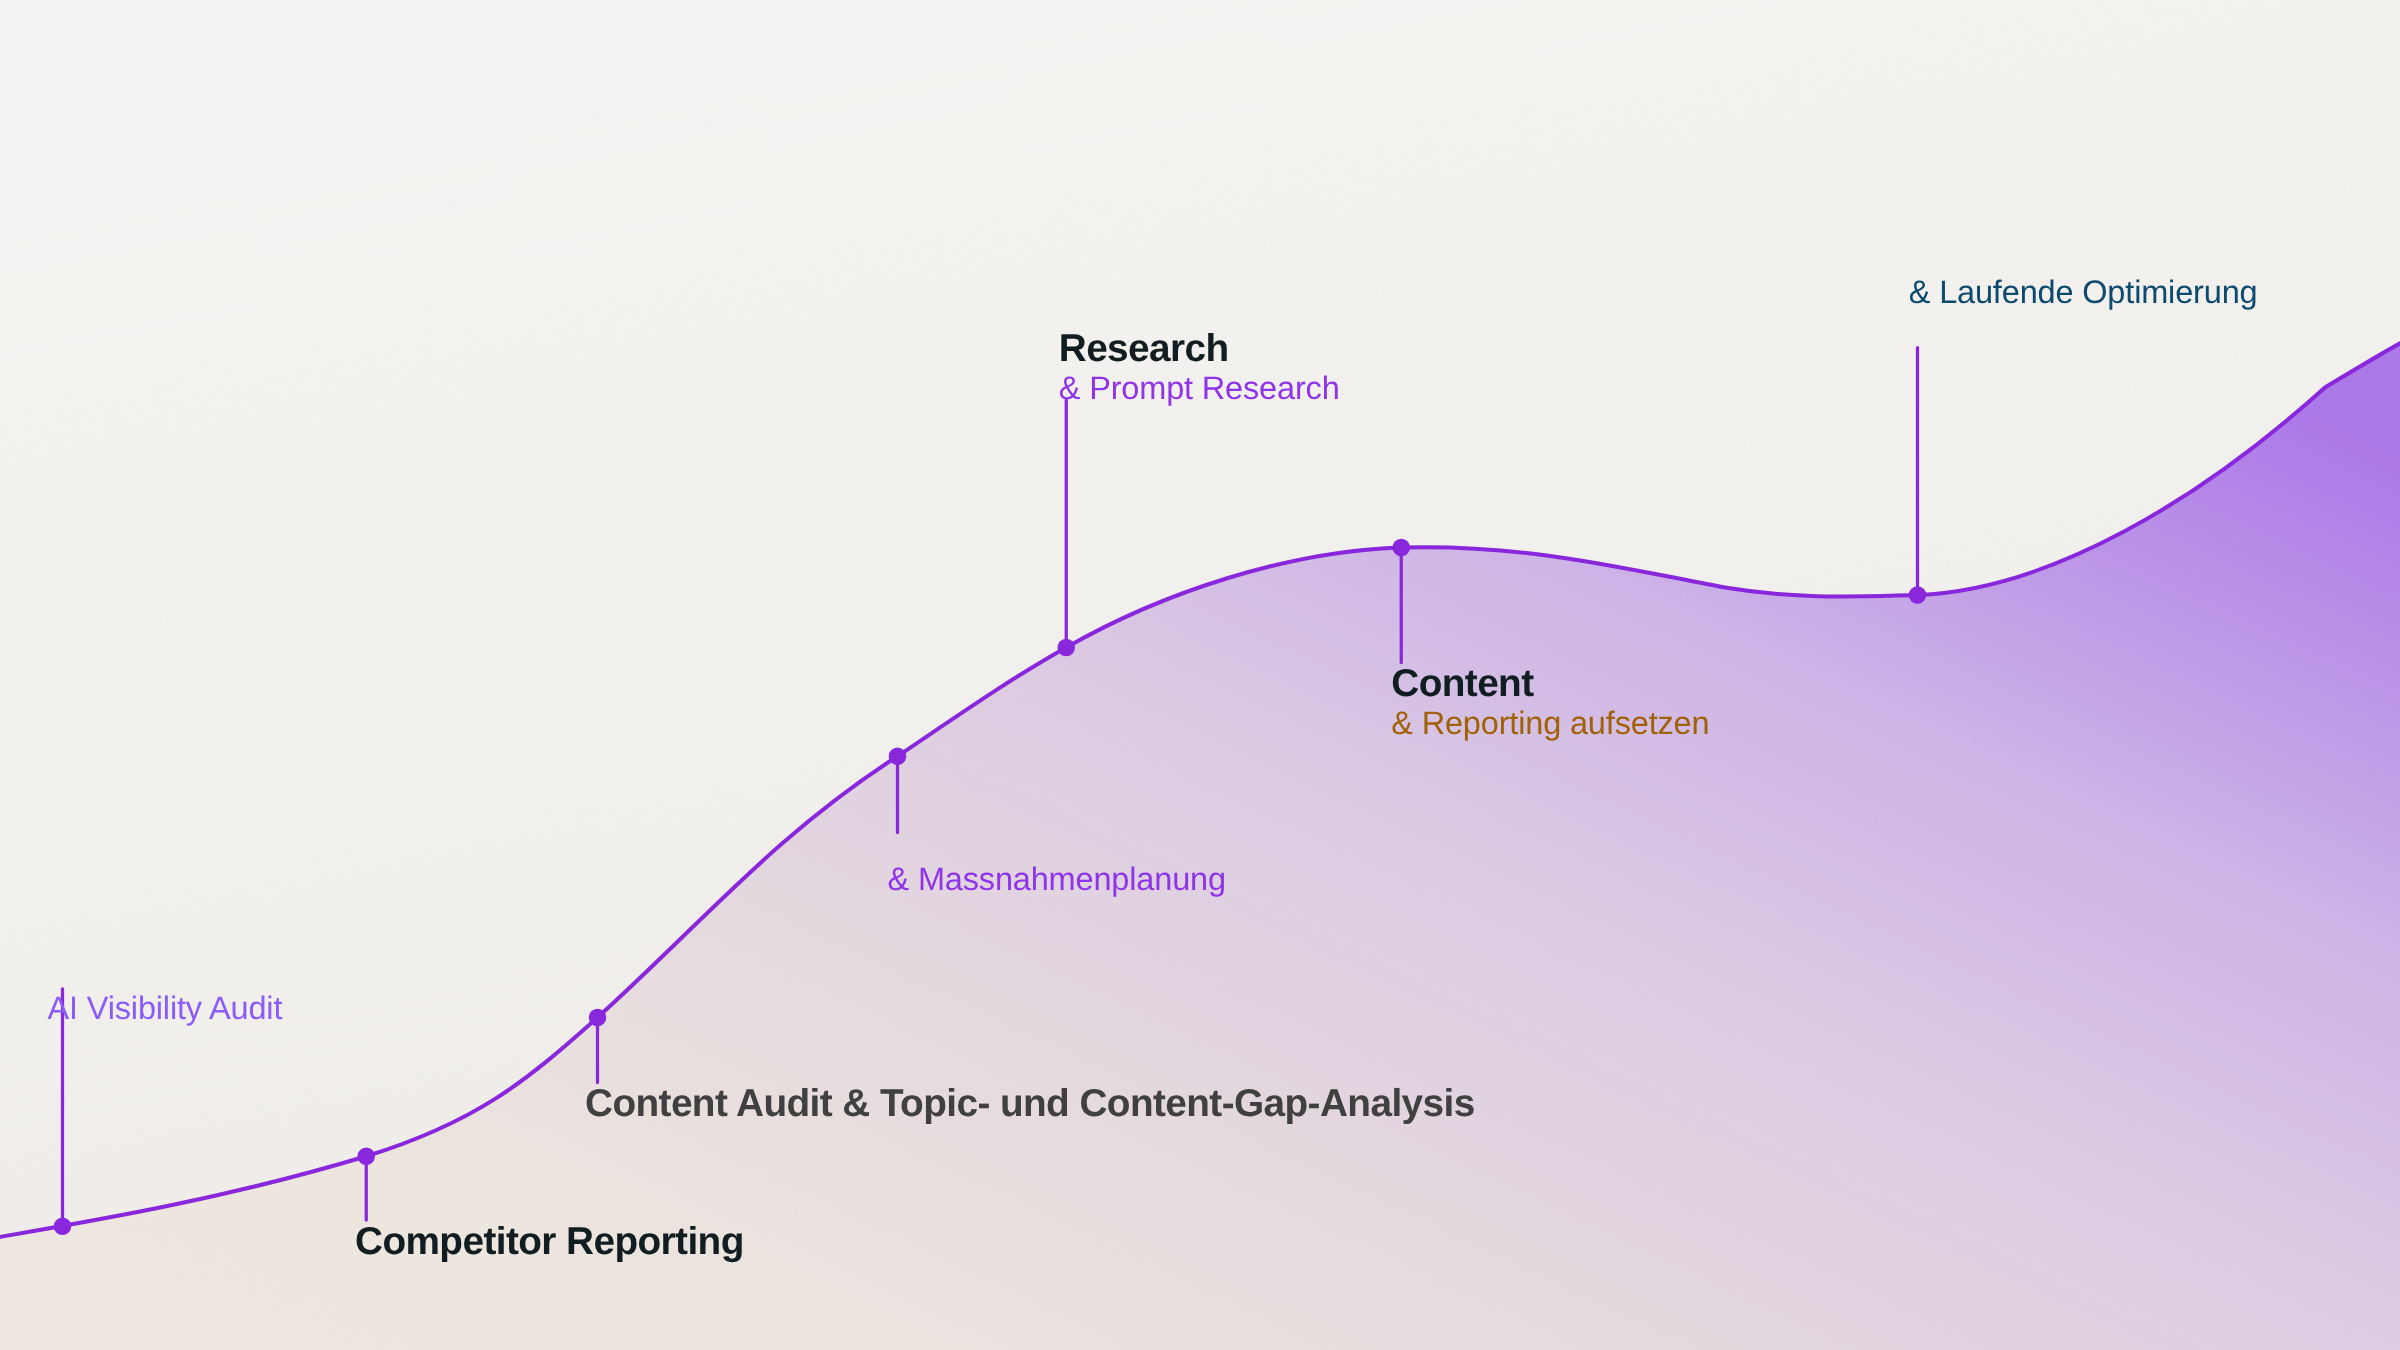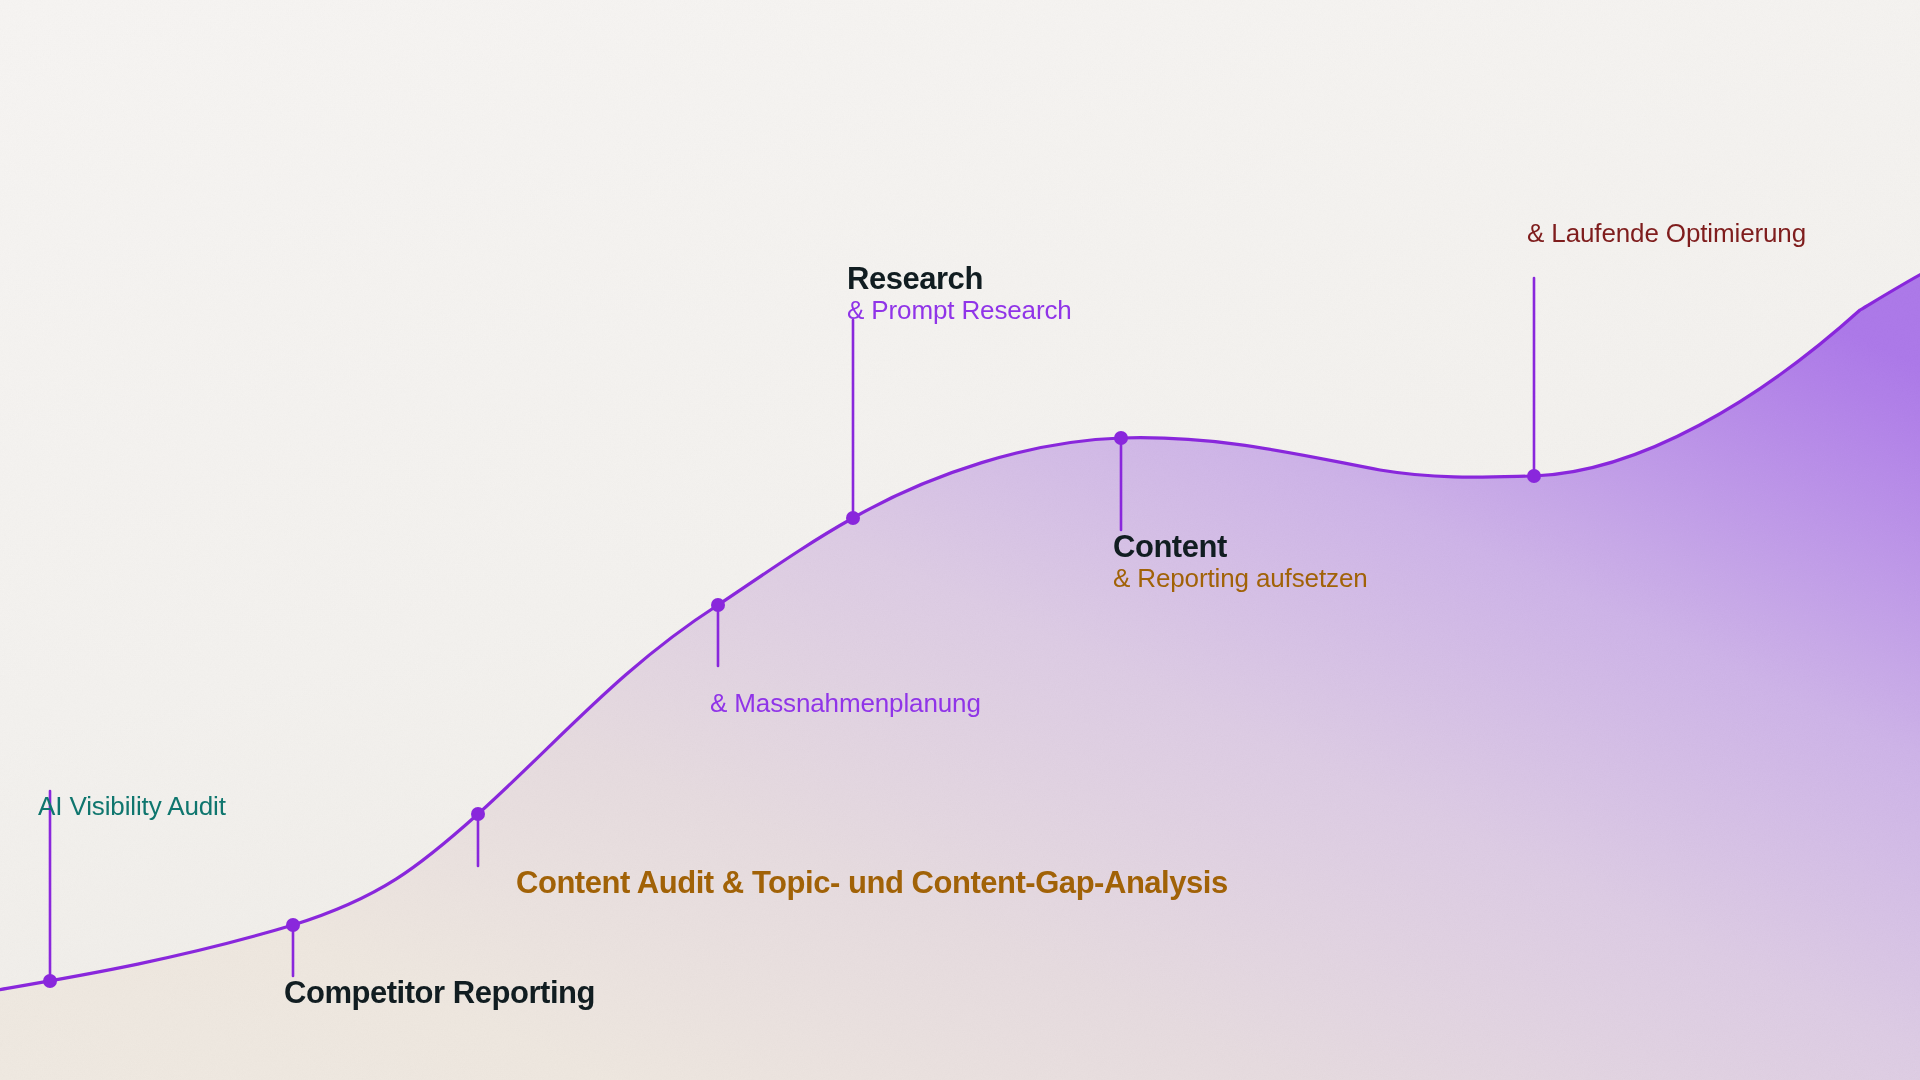--- a/index.html
+++ b/index.html
@@ -112,37 +112,37 @@
         <circle cx="1534" cy="476" r="7" fill="#8a27dd"></circle>
       </g>
   </svg>
 
   <svg id="grain" viewBox="0 0 1920 1080" preserveAspectRatio="none">
     <rect x="0" y="0" width="1920" height="1080" filter="url(#grainFilter)" opacity="0.55"></rect>
   </svg>
 
   <div id="labels">
       <div class="label anchor-left" style="left: 38px; top: 791px;">
-        <span class="sub" style="color: #0f766e;">AI Visibility Audit</span>
+        <span class="sub" style="color: #8b5cf6;">AI Visibility Audit</span>
       </div>
       <div class="label anchor-left single" style="left: 284px; top: 976px;">
         <span class="title" style="color: rgb(17, 29, 33);">Competitor Reporting</span>
       </div>
       <div class="label anchor-left single" style="left: 468px; top: 866px;">
-        <span class="title" style="color: #a16207; margin-left: 48px;">Content Audit &amp; Topic- und Content-Gap-Analysis</span>
+        <span class="title" style="color: #404040;">Content Audit &amp; Topic- und Content-Gap-Analysis</span>
       </div>
       <div class="label anchor-left" style="left: 710px; top: 666px;">
         <span class="sub" style="color: rgb(144, 52, 232); margin-top: 24px;">&amp; Massnahmenplanung</span>
       </div>
       <div class="label anchor-left" style="left: 847px; top: 262px;">
         <span class="title" style="color: rgb(17, 29, 33);">Research</span>
         <span class="sub" style="color: rgb(144, 52, 232);">&amp; Prompt Research</span>
       </div>
       <div class="label anchor-left" style="left: 1113px; top: 530px;">
         <span class="title" style="color: rgb(17, 29, 33);">Content</span>
         <span class="sub" style="color: #a16207;">&amp; Reporting aufsetzen</span>
       </div>
       <div class="label anchor-left" style="left: 1527px; top: 218px;">
-        <span class="sub" style="color: #7f1d1d;">&amp; Laufende Optimierung</span>
+        <span class="sub" style="color: #0c4a6e;">&amp; Laufende Optimierung</span>
       </div>
     </div>
 
 </div>
 
 </body></html>

